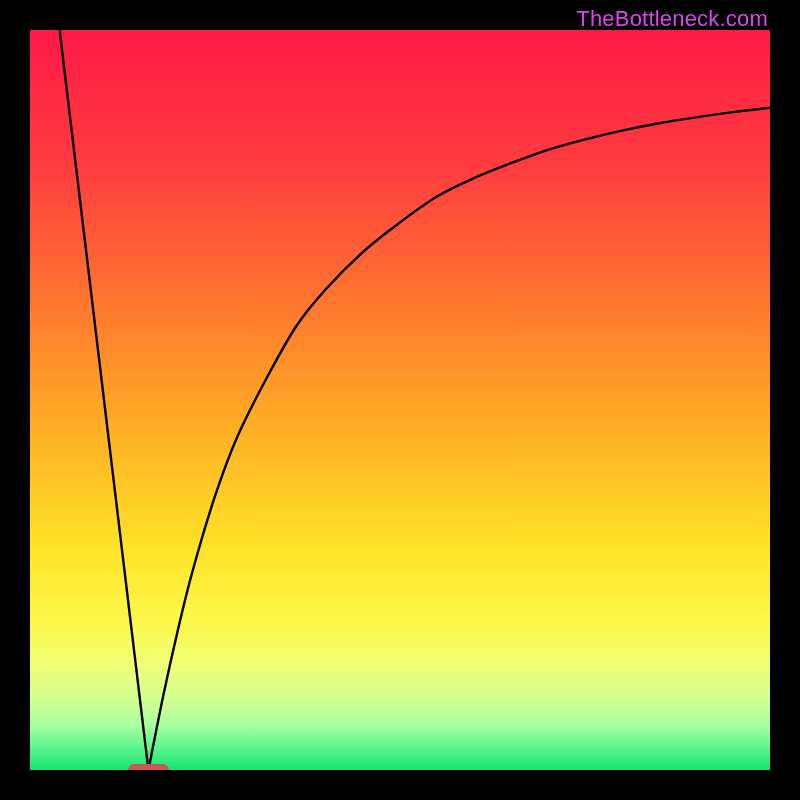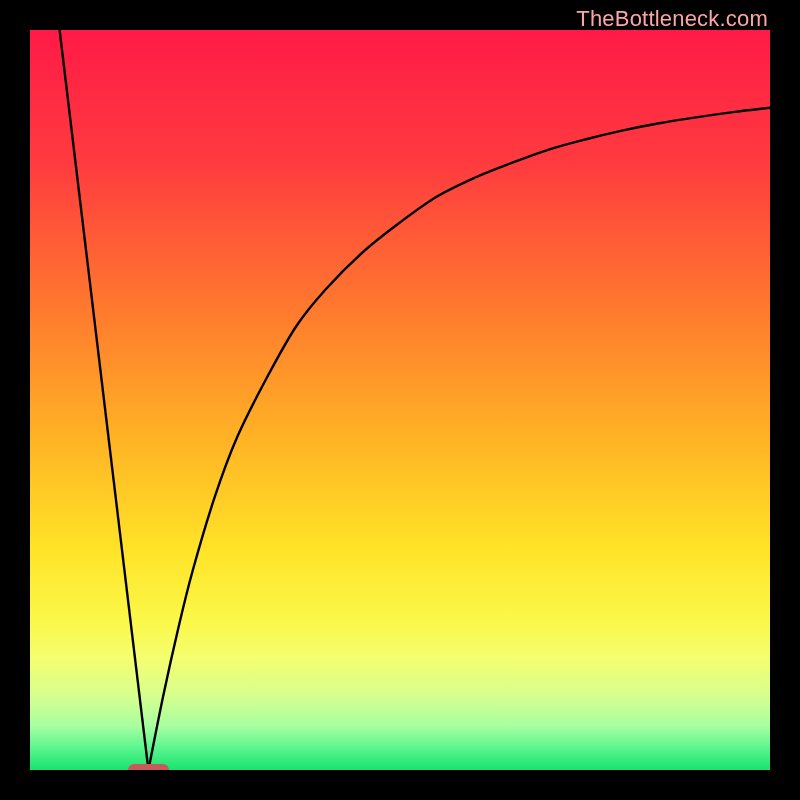--- a/index.html
+++ b/index.html
@@ -28,21 +28,21 @@
     overflow: hidden;
   }
   .gradient {
     position: absolute;
     inset: 0;
   }
   .watermark {
     position: absolute;
     top: 6px;
     right: 32px;
-    color: #fca5a5;
+    color: #d946ef;
     font-size: 22px;
     letter-spacing: 0.2px;
   }
   .curve {
     position: absolute;
     inset: 0;
     width: 740px;
     height: 740px;
   }
   .marker {

